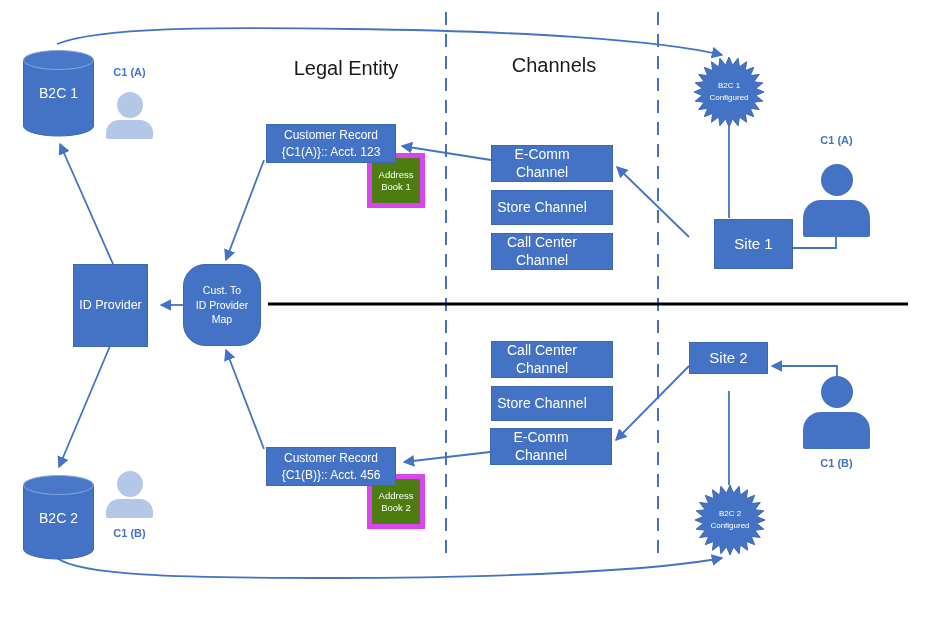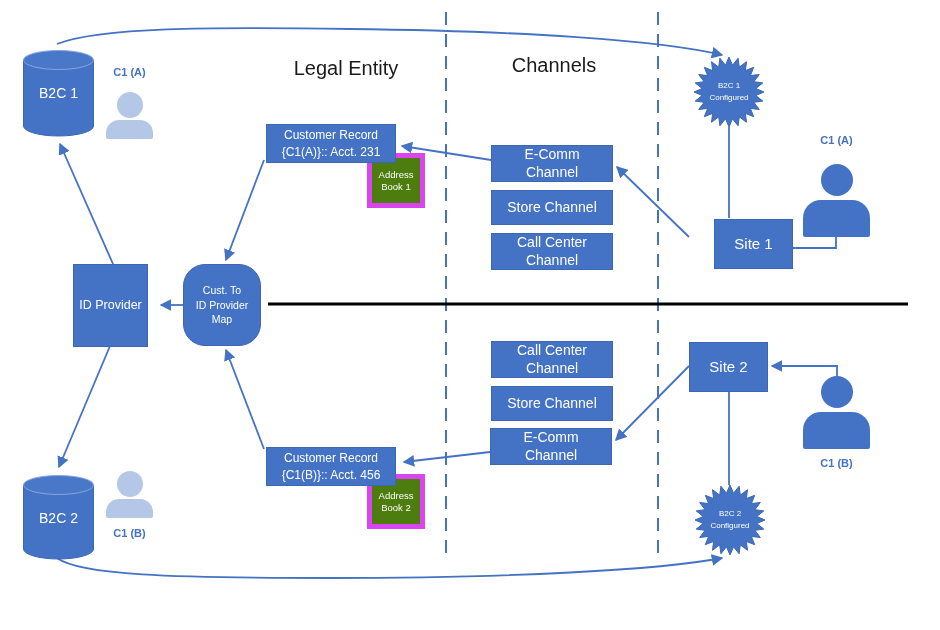--- a/index.html
+++ b/index.html
@@ -3,21 +3,21 @@
 <meta charset="utf-8">
 <style>
   html,body{margin:0;padding:0;background:#ffffff;}
   #canvas{
     position:relative;width:940px;height:630px;background:#ffffff;overflow:hidden;
     font-family:"Liberation Sans",sans-serif;
   }
   
   .bbox{
     position:absolute;background:#4472C4;border:1px solid #3d67b1;color:#ffffff;
-    display:flex;flex-direction:column;align-items:center;justify-content:center;
+    display:flex;flex-direction:column;justify-content:center;
     text-align:center;box-sizing:border-box;z-index:2;line-height:1.25;
   }
   .bbox .ln{display:block;}
   .darkbox{background:#4d7c0f;border:5px solid #d946ef;z-index:1;}
   .recbox{z-index:3;font-size:12px;line-height:1.35;}
   .chanbox{font-size:14px;}
   .chanbox .wrap{max-width:100px;}
   .sitebox{font-size:15px;}
   .idpbox{font-size:12.5px;}
   .mapbox{font-size:10.5px;line-height:1.4;border-radius:22px;}
@@ -127,21 +127,21 @@
     <span class="ln">ID Provider</span>
     <span class="ln">Map</span>
   </div>
 
   <div class="bbox darkbox" style="left:367px;top:153px;width:58px;height:55px;font-size:9.5px;">
     <span class="ln">Address</span>
     <span class="ln">Book 1</span>
   </div>
   <div class="bbox recbox" style="left:266px;top:124px;width:130px;height:39px;">
     <span class="ln">Customer Record</span>
-    <span class="ln">{C1(A)}:: Acct. 231</span>
+    <span class="ln">{C1(A)}:: Acct. 123</span>
   </div>
 
   <div class="bbox darkbox" style="left:367px;top:474px;width:58px;height:55px;font-size:9.5px;">
     <span class="ln">Address</span>
     <span class="ln">Book 2</span>
   </div>
   <div class="bbox recbox" style="left:266px;top:447px;width:130px;height:39px;">
     <span class="ln">Customer Record</span>
     <span class="ln">{C1(B)}:: Acct. 456</span>
   </div>
@@ -162,21 +162,21 @@
   <div class="bbox chanbox" style="left:491px;top:386px;width:122px;height:35px;">
     <span class="wrap">Store Channel</span>
   </div>
   <div class="bbox chanbox" style="left:490px;top:428px;width:122px;height:37px;">
     <span class="wrap">E-Comm Channel</span>
   </div>
 
   <div class="bbox sitebox" style="left:714px;top:219px;width:79px;height:50px;">
     <span class="ln">Site 1</span>
   </div>
-  <div class="bbox sitebox" style="left:689px;top:342px;width:79px;height:50px;">
+  <div class="bbox sitebox" style="left:689px;top:342px;width:79px;height:32px;">
     <span class="ln">Site 2</span>
   </div>
 
   <div class="badge" style="left:693px;top:56px;">
     <svg width="72" height="72" viewBox="0 0 72 72">
       <polygon fill="#4472C4" stroke="#3d67b1" stroke-width="1" points="71.0,36.0 62.8,39.5 69.8,45.1 60.9,46.3 66.3,53.5 57.4,52.4 60.7,60.7 52.4,57.4 53.5,66.3 46.3,60.9 45.1,69.8 39.5,62.8 36.0,71.0 32.5,62.8 26.9,69.8 25.7,60.9 18.5,66.3 19.6,57.4 11.3,60.7 14.6,52.4 5.7,53.5 11.1,46.3 2.2,45.1 9.2,39.5 1.0,36.0 9.2,32.5 2.2,26.9 11.1,25.7 5.7,18.5 14.6,19.6 11.3,11.3 19.6,14.6 18.5,5.7 25.7,11.1 26.9,2.2 32.5,9.2 36.0,1.0 39.5,9.2 45.1,2.2 46.3,11.1 53.5,5.7 52.4,14.6 60.7,11.3 57.4,19.6 66.3,18.5 60.9,25.7 69.8,26.9 62.8,32.5"></polygon>
     </svg>
     <div class="btxt">
       <span class="ln">B2C 1</span><br>
       <span class="ln">Configured</span>

